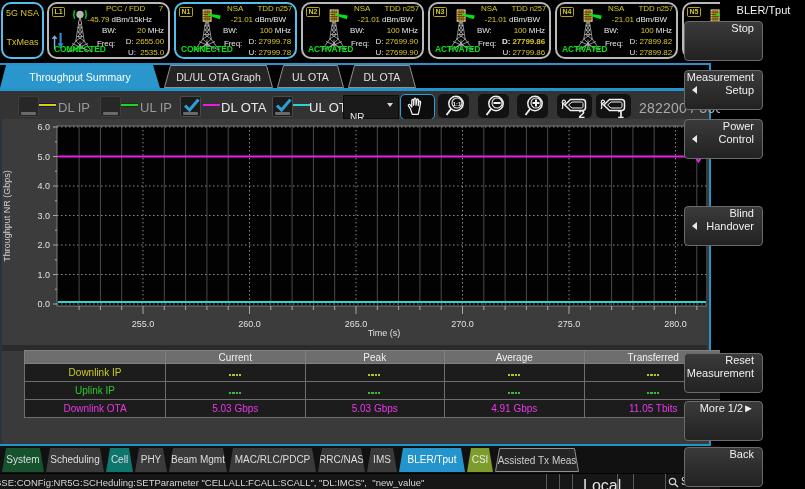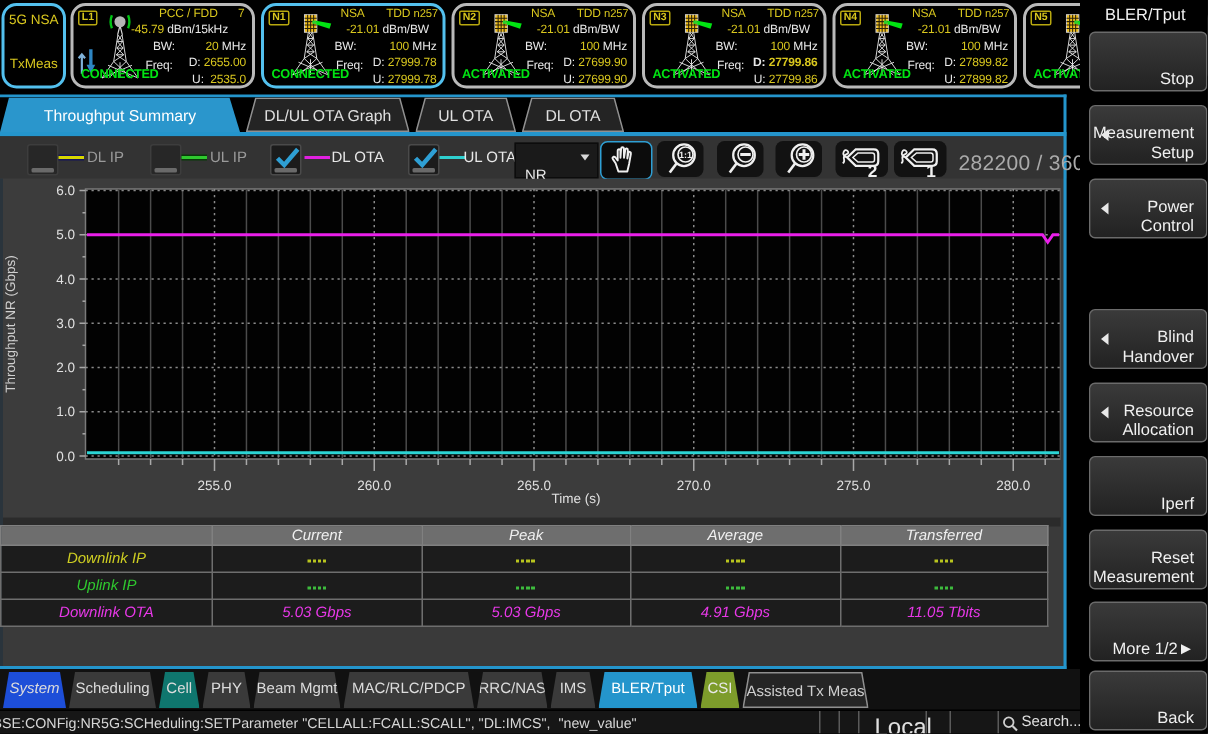--- a/index.html
+++ b/index.html
@@ -13,32 +13,32 @@
   .panel.cyanb{border-color:#53c0ee;}
   .plabel{position:absolute;left:3px;top:3px;font-size:7px;font-weight:bold;color:#d9c71e;
           border:1px solid #b7a70f;border-radius:1.5px;padding:0 1.5px;line-height:7.5px;}
   .pline{position:absolute;font-size:8px;white-space:nowrap;line-height:10px;letter-spacing:-0.1px;}
   .status{position:absolute;left:5px;bottom:3px;font-size:8.5px;font-weight:bold;color:#00e412;letter-spacing:-0.25px;}
   
   .tbtn{position:absolute;top:94px;height:24px;background:#121212;border-radius:5px;}
   .cb{position:absolute;top:96px;width:19px;height:19px;background:#272727;border:1px solid #3d3d3d;border-radius:2px;}
   .cb .bar{position:absolute;left:2px;right:2px;bottom:1px;height:3px;background:#6a6a6a;border-radius:1px;}
   .legline{position:absolute;top:104px;height:2px;width:17px;}
-  .legtxt{position:absolute;top:99.5px;font-size:10px;}
+  .legtxt{position:absolute;top:99.5px;font-size:13px;}
   
-  .tbl{position:absolute;left:0;top:350px;width:699px;border-collapse:collapse;table-layout:fixed;font-style:italic;}
+  .tbl{position:absolute;left:24px;top:350px;width:699px;border-collapse:collapse;table-layout:fixed;}
   .tbl td{border:1px solid #6e6e6e;font-size:10px;text-align:center;height:17px;padding:0;background:#1c1c1c;}
   .tbl tr.hdr td{background:#6e6e6e;color:#f0f0f0;height:12px;border:1px solid #808080;}
   
   .btab{position:absolute;top:448px;height:24px;background:#3a3a3a;color:#dcdcdc;font-size:10px;
         clip-path:polygon(4px 0,calc(100% - 4px) 0,100% 100%,0 100%);text-align:center;line-height:24px;}
   
-  .sbtn{position:absolute;left:726px;width:77px;height:38px;background:linear-gradient(#3a3a3a,#222222);
+  .sbtn{position:absolute;left:684px;width:77px;height:38px;background:linear-gradient(#3a3a3a,#222222);
         border:1px solid #6b6b6b;border-radius:4px;color:#f0f0f0;font-size:11px;
-        display:flex;align-items:flex-end;justify-content:flex-end;}
+        display:flex;align-items:flex-start;justify-content:flex-end;}
   .sbtn .t{text-align:right;padding-right:8px;line-height:13px;}
   .sbtn .arr{position:absolute;left:7px;top:50%;margin-top:-4px;width:0;height:0;border-right:5.5px solid #e8e8e8;border-top:4px solid transparent;border-bottom:4px solid transparent;}
 </style>
 </head>
 <body>
 <div id="root">
 
   <div id="topbar" class="abs" style="left:0;top:0;width:805px;height:63px;background:#000;"></div>
 
   <div class="panel cyanb" style="left:1px;width:39px;">
@@ -456,21 +456,21 @@
           <td style="color:#e838e8;">Downlink OTA</td>
           <td style="color:#e838e8;">5.03 Gbps</td>
           <td style="color:#e838e8;">5.03 Gbps</td>
           <td style="color:#e838e8;">4.91 Gbps</td>
           <td style="color:#e838e8;">11.05 Tbits</td>
         </tr>
 </tbody>
     </table>
 
   <div class="abs" style="left:0;top:446px;width:720px;height:27px;background:#111111;"></div>
-<div class="btab" style="left:2px;width:42px;background:#1d4ed8;color:#dcdcdc;font-style:italic;">System</div>
+<div class="btab" style="left:2px;width:42px;background:#14532d;color:#dcdcdc;">System</div>
 <div class="btab" style="left:46px;width:58px;background:#3a3a3a;color:#dcdcdc;">Scheduling</div>
 <div class="btab" style="left:106px;width:27px;background:#0f766e;color:#dcdcdc;">Cell</div>
 <div class="btab" style="left:135px;width:32px;background:#3a3a3a;color:#dcdcdc;">PHY</div>
 <div class="btab" style="left:169px;width:58px;background:#3a3a3a;color:#dcdcdc;">Beam Mgmt</div>
 <div class="btab" style="left:229px;width:87px;background:#3a3a3a;color:#dcdcdc;">MAC/RLC/PDCP</div>
 <div class="btab" style="left:318px;width:47px;background:#3a3a3a;color:#dcdcdc;">RRC/NAS</div>
 <div class="btab" style="left:367px;width:30px;background:#3a3a3a;color:#dcdcdc;">IMS</div>
 <div class="btab" style="left:399px;width:66px;background:#2495cc;color:#ffffff;">BLER/Tput</div>
 <div class="btab" style="left:467px;width:26px;background:#7d9c2b;color:#e8e8e8;">CSI</div>
 <svg class="abs" style="left:495px;top:448px;" width="84" height="24" viewBox="0 0 84 24">
@@ -504,27 +504,20 @@
       <div class="arr"></div>
     </div>
 <div class="sbtn" style="top:119px;">
       <div class="t">Power<br>Control</div>
       <div class="arr"></div>
     </div>
 <div class="sbtn" style="top:206px;">
       <div class="t">Blind<br>Handover</div>
       <div class="arr"></div>
     </div>
-<div class="sbtn" style="top:255px;">
-      <div class="t">Resource<br>Allocation</div>
-      <div class="arr"></div>
-    </div>
-<div class="sbtn" style="top:304px;">
-      <div class="t">Iperf</div>
-    </div>
 <div class="sbtn" style="top:353px;">
       <div class="t">Reset<br>Measurement</div>
     </div>
 <div class="sbtn" style="top:401px;">
       <div class="t">More 1/2►</div>
     </div>
 <div class="sbtn" style="top:447px;">
       <div class="t">Back</div>
     </div>
 

